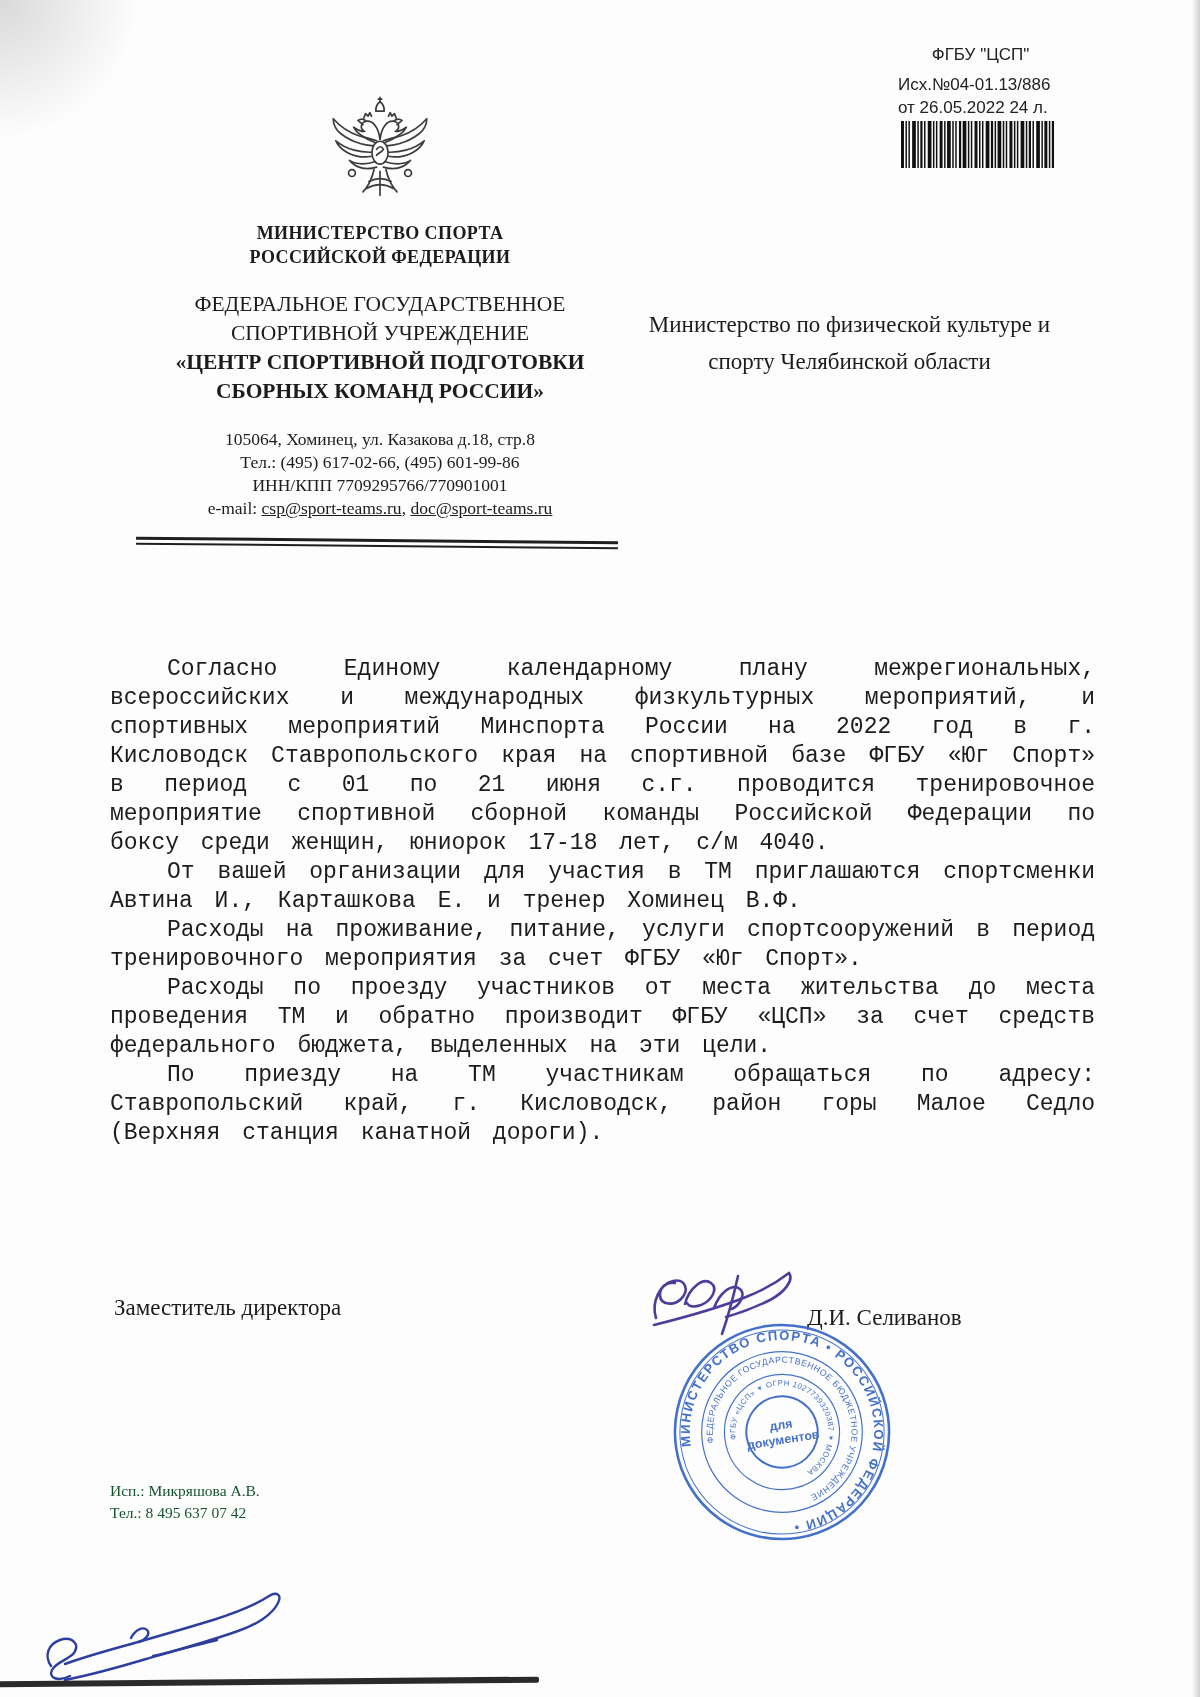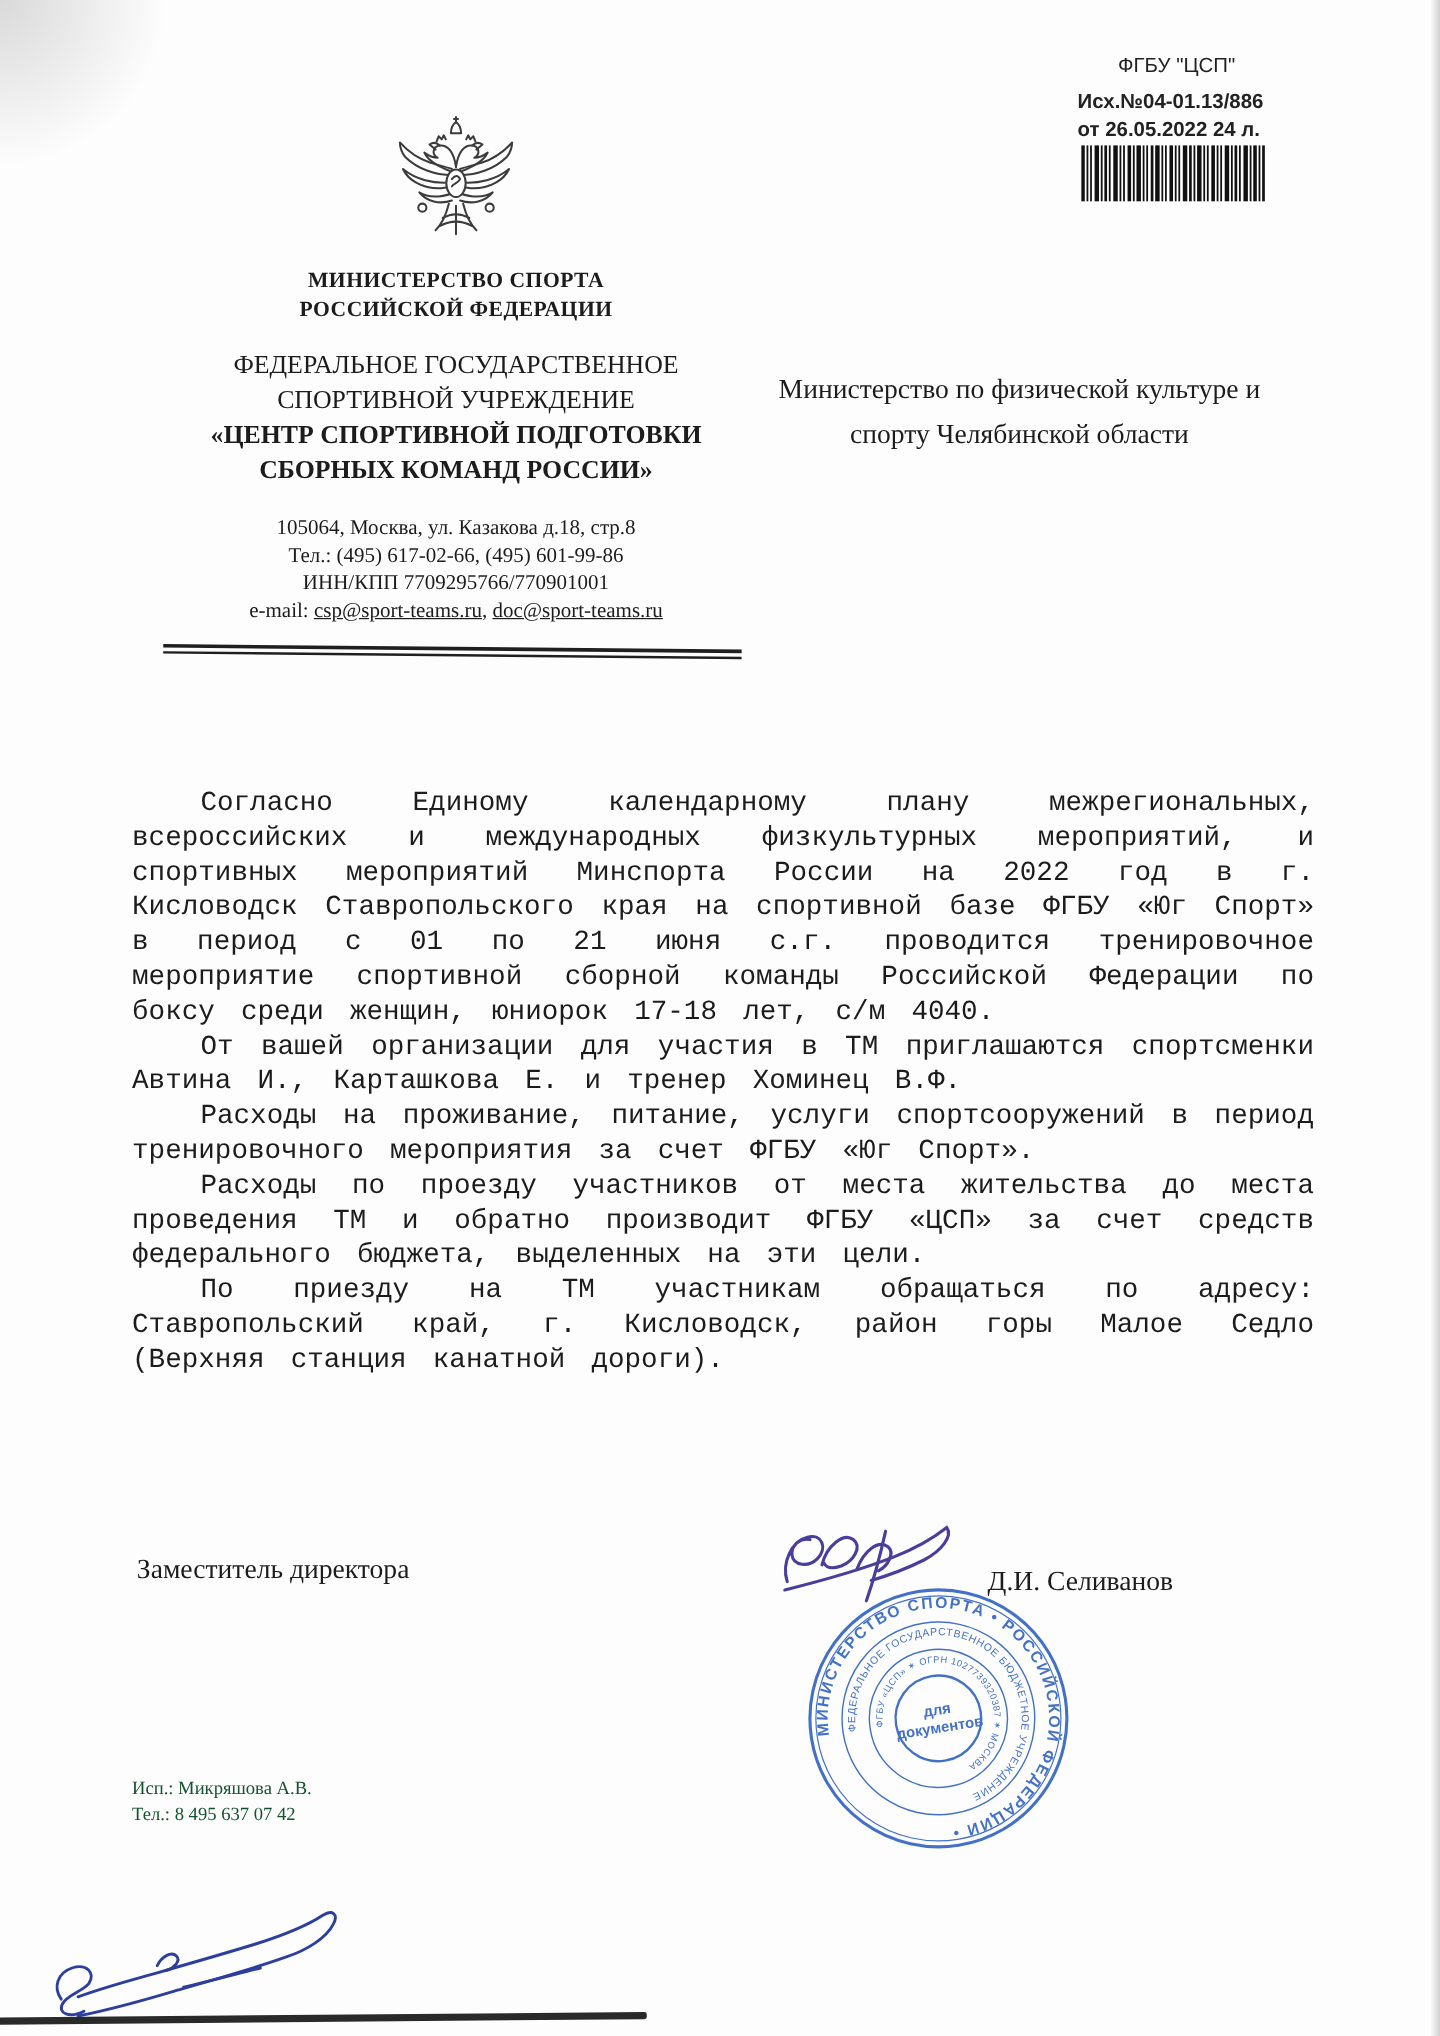--- a/index.html
+++ b/index.html
@@ -13,21 +13,21 @@
     background:radial-gradient(circle at 0 0,#d9d9d9 0,rgba(217,217,217,0) 70%);pointer-events:none;}
   .scan-right{position:absolute;right:0;top:0;width:8px;height:100%;
     background:linear-gradient(90deg,rgba(200,200,200,0),#d0d0d0);pointer-events:none;}
   .scan-bottom-line{position:absolute;left:-6px;top:1679px;width:545px;height:6px;
     background:#2a2a2a;transform:rotate(-0.5deg);border-radius:2px;}
 
   
   .reg{position:absolute;left:898px;top:44px;width:165px;
     font-family:"Liberation Sans","DejaVu Sans",sans-serif;font-size:17px;line-height:1.32;color:#222;}
   .reg .org-short{text-align:center;margin-bottom:8px;}
-  .reg .reg-line{text-align:left;white-space:nowrap;font-weight:bold;}
+  .reg .reg-line{text-align:left;white-space:nowrap;}
   .barcode{position:absolute;left:901px;top:121px;width:156px;height:47px;}
 
   
   .lh{position:absolute;left:130px;top:92px;width:500px;text-align:center;}
   .emblem{width:102px;height:118px;display:block;margin:0 auto;}
   .ministry{margin-top:12px;font-weight:bold;font-size:18px;line-height:1.32;letter-spacing:.4px;}
   .orgname{margin-top:20px;font-size:21.5px;line-height:1.36;}
   .orgname .b{font-weight:bold;}
   .contacts{margin-top:22px;font-size:17.5px;line-height:1.3;}
   .contacts .em{ text-decoration:underline;}
@@ -38,21 +38,21 @@
   .recipient{position:absolute;left:612px;top:306px;width:475px;text-align:center;
     font-size:23px;line-height:1.62;}
 
   
   .body-text{position:absolute;left:110px;top:655px;width:985px;
     font-size:23px;line-height:29px;text-align:justify;word-spacing:8px;font-family:Liberation Mono, monospace;}
   .body-text p{margin:0;text-indent:57px;}
 
   
   .sig-position{position:absolute;left:114px;top:1295px;font-size:23px;}
-  .sig-name{position:absolute;left:807px;top:1305px;font-size:23px;white-space:nowrap;margin-left:16px;}
+  .sig-name{position:absolute;left:807px;top:1305px;font-size:23px;white-space:nowrap;}
   .autograph-director{position:absolute;left:648px;top:1268px;width:150px;height:80px;z-index:3;}
 
   
   .stamp{position:absolute;left:668px;top:1318px;width:228px;height:228px;
     transform:rotate(-9deg);opacity:.93;z-index:2;}
   .stamp text{font-family:"Liberation Sans","DejaVu Sans",sans-serif;}
 
   
   .executor{position:absolute;left:110px;top:1480px;font-size:15.5px;line-height:1.45;color:#14532d;}
 
@@ -161,21 +161,21 @@
     </div>
 
     <div class="orgname">
       <div>ФЕДЕРАЛЬНОЕ ГОСУДАРСТВЕННОЕ</div>
       <div>СПОРТИВНОЙ УЧРЕЖДЕНИЕ</div>
       <div class="b">«ЦЕНТР СПОРТИВНОЙ ПОДГОТОВКИ</div>
       <div class="b">СБОРНЫХ КОМАНД РОССИИ»</div>
     </div>
 
     <div class="contacts">
-      <div>105064, Москва, ул. Казакова д.18, стр.8</div>
+      <div>105064, Хоминец, ул. Казакова д.18, стр.8</div>
       <div>Тел.: (495) 617-02-66, (495) 601-99-86</div>
       <div>ИНН/КПП 7709295766/770901001</div>
       <div>
         <span>e-mail: </span><span class="em">csp@sport-teams.ru</span><span>, </span><span class="em">doc@sport-teams.ru</span>
       </div>
     </div>
 
     <div class="lh-divider"></div>
   </div>
 

